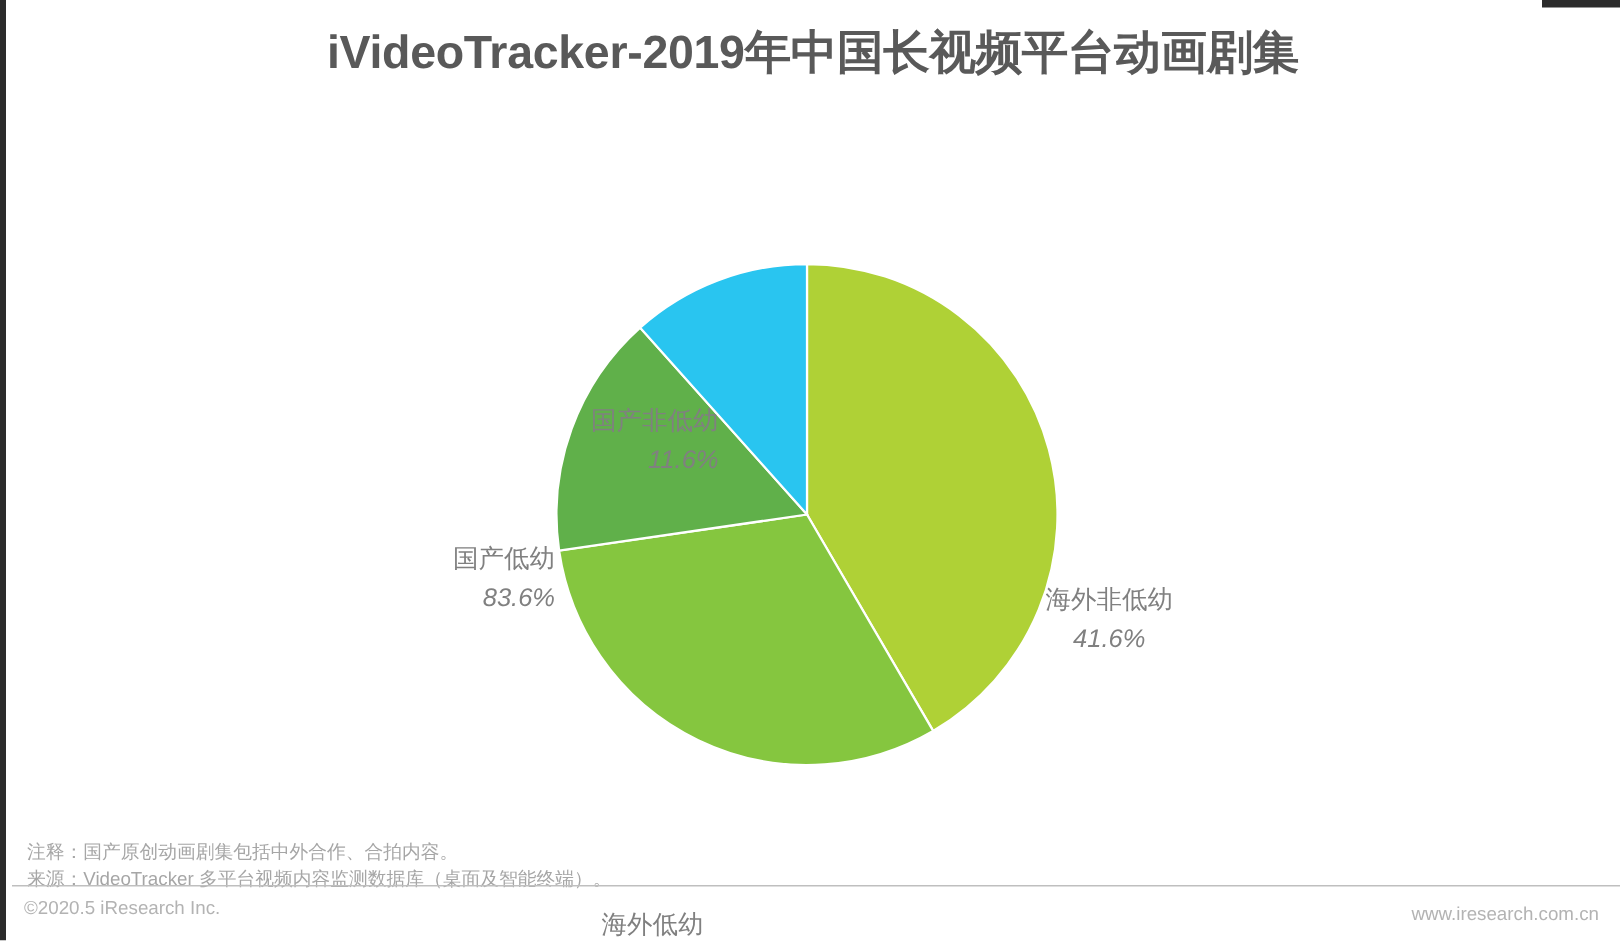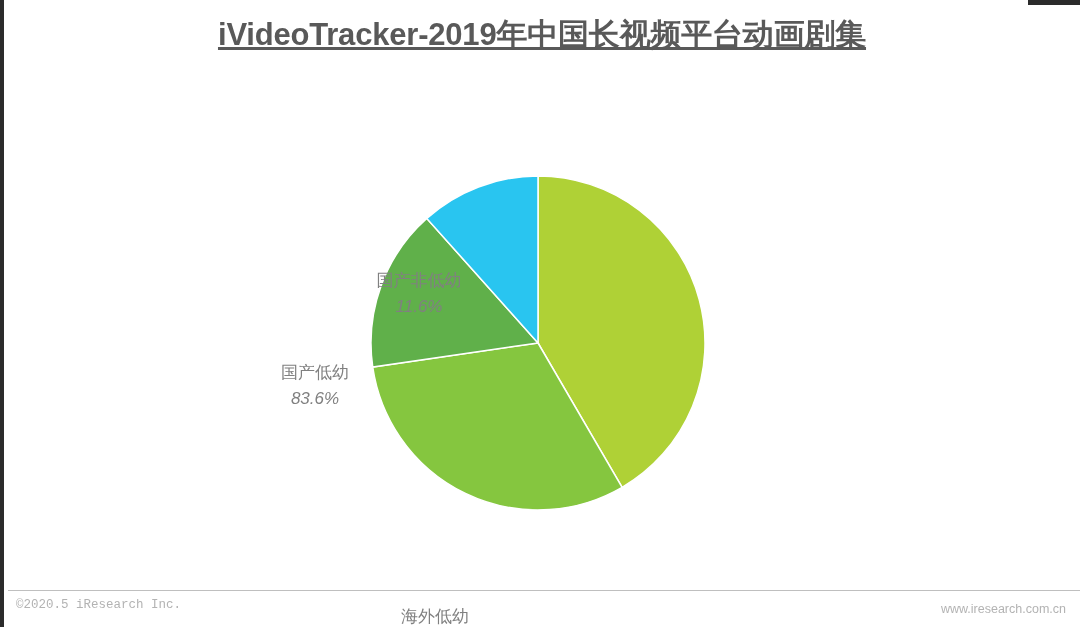--- a/index.html
+++ b/index.html
@@ -39,21 +39,20 @@
   .title {
     position: absolute;
     left: 0; top: 14px;
     width: 1076px;
     text-align: center;
     color: #595959;
     font-size: 31px;
     font-weight: bold;
     line-height: 41px;
     letter-spacing: -0.2px;
-    text-decoration: underline;
   }
   .title .line { display: block; }
 
   
   .chart-area {
     position: absolute;
     left: 0; top: 120px;
     width: 1076px; height: 420px;
   }
   .pie-svg {
@@ -70,23 +69,23 @@
     white-space: nowrap;
   }
   .pie-label .name { display: block; }
   .pie-label .pct  { display: block; font-style: italic; }
 
   .label-haiwai-feidiyou { left: 693px; top: 267px; text-align: left; }
   .label-haiwai-feidiyou .pct { text-align: center; }
 
   .label-haiwai-diyou { left: 376px; top: 484px; text-align: center; width: 110px; }
 
-  .label-guochan-diyou { left: 256px; top: 240px; text-align: center; width: 110px; }
+  .label-guochan-diyou { left: 256px; top: 240px; text-align: right; width: 110px; }
 
-  .label-guochan-feidiyou { left: 355px; top: 148px; text-align: center; width: 120px; }
+  .label-guochan-feidiyou { left: 355px; top: 148px; text-align: right; width: 120px; }
 
   
   .footnotes {
     position: absolute;
     left: 14px; top: 559px;
     color: #a6a6a6;
     font-size: 12.5px;
     line-height: 18px;
   }
   .footnotes div { white-space: nowrap; }
@@ -96,21 +95,20 @@
     left: 4px; top: 590px;
     width: 1072px; height: 1px;
     background: #bfbfbf;
   }
 
   .copyright {
     position: absolute;
     left: 12px; top: 598px;
     color: #b3b3b3;
     font-size: 12.5px;
-    font-family: Liberation Mono, monospace;
   }
   .site-url {
     position: absolute;
     right: 14px; top: 602px;
     color: #b3b3b3;
     font-size: 12.5px;
     text-align: right;
   }
 </style>
 </head>
@@ -128,36 +126,44 @@
   <div class="chart-area">
     <svg class="pie-svg" width="1076" height="420" viewBox="0 0 1076 420">
       <g id="pie-slices">
           <path d="M 534 223 L 534 56 A 167 167 0 0 1 618.105074673172 367.2752106712035 Z" fill="#AFD136" stroke="#ffffff" stroke-width="1.5"></path>
           <path d="M 534 223 L 618.105074673172 367.2752106712035 A 167 167 0 0 1 368.7407881933573 247.04980068622604 Z" fill="#85C63F" stroke="#ffffff" stroke-width="1.5"></path>
           <path d="M 534 223 L 368.7407881933573 247.04980068622604 A 167 167 0 0 1 422.77601813848 98.42782871416155 Z" fill="#60B04A" stroke="#ffffff" stroke-width="1.5"></path>
           <path d="M 534 223 L 422.77601813848 98.42782871416155 A 167 167 0 0 1 534.0000000000001 56 Z" fill="#29C5F0" stroke="#ffffff" stroke-width="1.5"></path>
         </g>
     </svg>
 
+    <div class="pie-label label-haiwai-feidiyou">
+      <span class="name">海外非低幼</span>
+      <span class="pct">41.6%</span>
+    </div>
 
     <div class="pie-label label-haiwai-diyou">
       <span class="name">海外低幼</span>
 
     </div>
 
     <div class="pie-label label-guochan-diyou">
       <span class="name">国产低幼</span>
       <span class="pct">83.6%</span>
     </div>
 
     <div class="pie-label label-guochan-feidiyou">
       <span class="name">国产非低幼</span>
       <span class="pct">11.6%</span>
     </div>
   </div>
 
+  <div class="footnotes">
+    <div>注释：国产原创动画剧集包括中外合作、合拍内容。</div>
+    <div>来源：VideoTracker 多平台视频内容监测数据库（桌面及智能终端）。</div>
+  </div>
 
   <div class="divider"></div>
 
   <div class="copyright">©2020.5 iResearch Inc.</div>
   <div class="site-url">www.iresearch.com.cn</div>
 
 </div>
 
 </body></html>

